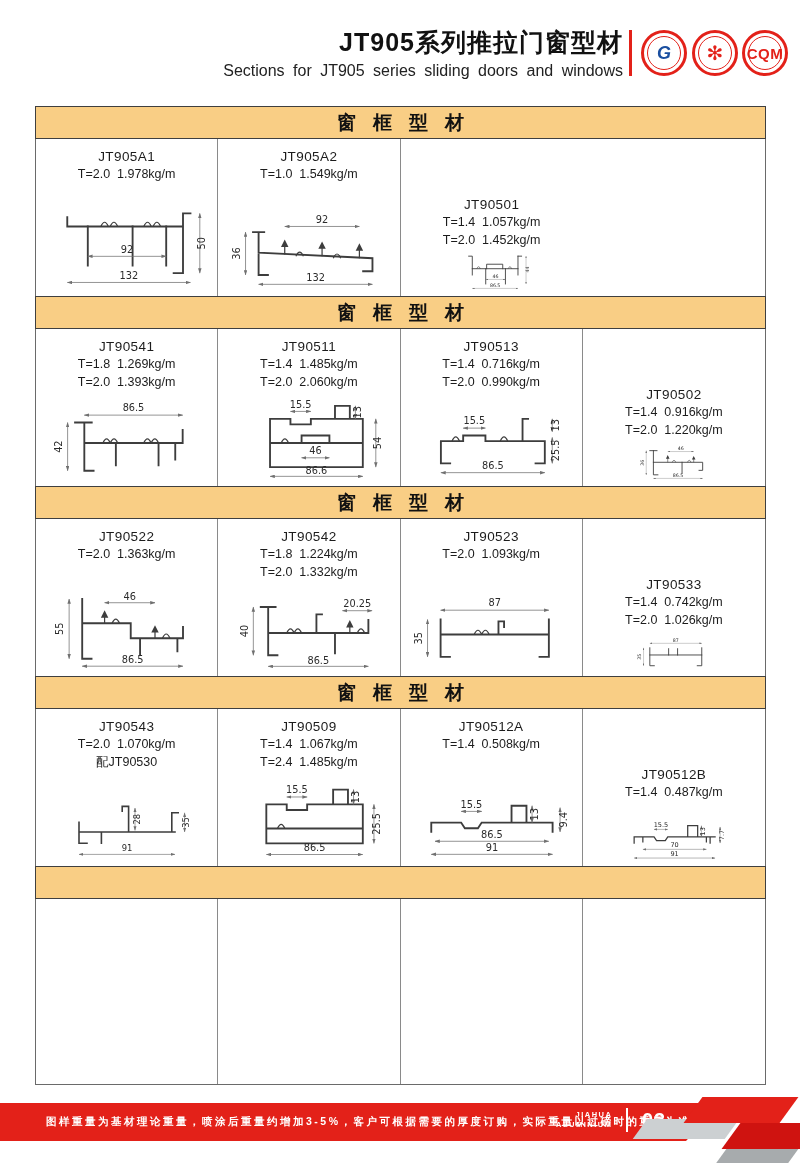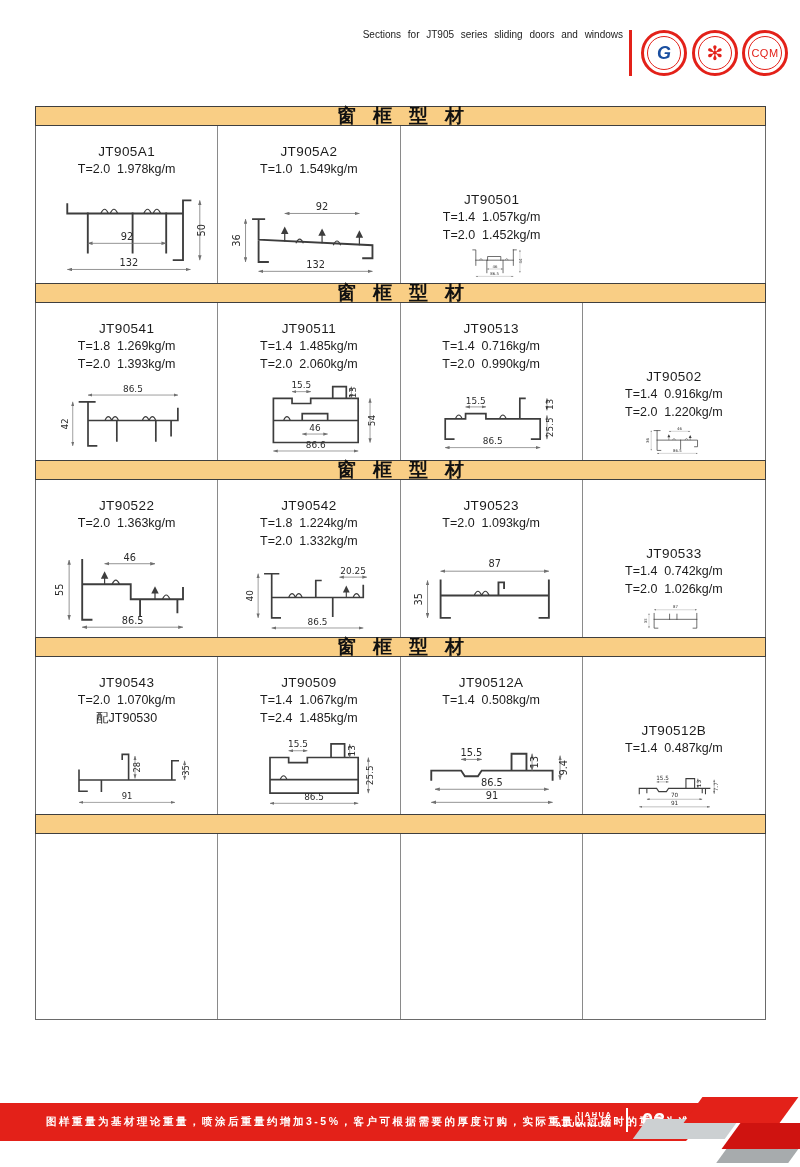--- a/index.html
+++ b/index.html
@@ -7,39 +7,39 @@
     --header-orange:#f9ce85;
   }
   html,body{margin:0;padding:0;}
   body{
     width:800px;height:1167px;position:relative;background:#fff;
     font-family:"Liberation Sans",sans-serif;color:#1c1c1c;overflow:hidden;
   }
   
   .hdr-title{position:absolute;top:26px;right:177px;text-align:right;}
   .hdr-title .t{font-size:25px;font-weight:bold;color:#111;letter-spacing:1px;}
-  .hdr-title .s{font-size:10px;color:#222;margin-top:3px;word-spacing:4px;}
+  .hdr-title .s{font-size:16px;color:#222;margin-top:3px;word-spacing:4px;}
   .hdr-divider{position:absolute;left:629px;top:30px;width:3px;height:46px;background:var(--accent-red);}
   .logo{position:absolute;top:30px;width:40px;height:40px;border-radius:50%;
     border:3px solid var(--accent-red);display:flex;align-items:center;justify-content:center;}
   .logo .inner-ring{position:absolute;inset:3px;border:1px solid var(--accent-red);border-radius:50%;}
   .logo1{left:641px;} .logo2{left:692px;} .logo3{left:742px;}
   .logo1 .g{font-size:18px;font-weight:bold;font-style:italic;color:#1a4fa0;}
   .logo2 .g{font-size:20px;color:var(--accent-red);}
-  .logo3 .g{font-size:11px;font-weight:normal;color:var(--accent-red);letter-spacing:0.5px;}
+  .logo3 .g{font-size:15px;font-weight:bold;color:var(--accent-red);letter-spacing:0.5px;}
   
   .tbl{position:absolute;left:35px;top:107px;width:731px;}
-  .sec-h{height:20px;background:var(--header-orange);border:1px solid #3f3f3f;box-sizing:border-box;
+  .sec-h{height:33px;background:var(--header-orange);border:1px solid #3f3f3f;box-sizing:border-box;
     display:flex;align-items:center;justify-content:center;
     font-size:19px;font-weight:bold;color:#111;letter-spacing:17px;padding-left:17px;margin-top:-1px;}
   .sec-b{display:grid;grid-template-columns:repeat(4,1fr);border:1px solid #6a6a6a;border-top:none;
     box-sizing:border-box;height:158px;}
   .sec-b.empty{height:186px;}
   .cell{border-right:1px solid #8a8a8a;display:flex;flex-direction:column;align-items:center;
-    padding-top:17px;overflow:hidden;box-sizing:border-box;}
+    padding-top:9px;overflow:hidden;box-sizing:border-box;}
   .cell:last-child{border-right:none;margin-top:48px;}
   .code{font-size:13.5px;letter-spacing:0.4px;line-height:1.35;}
   .spec{font-size:12.5px;line-height:1.4;white-space:pre;}
   svg.draw{margin-top:auto;margin-bottom:2px;display:block;}
   .pf{fill:none;stroke:#3d3d3d;stroke-width:2;stroke-linecap:square;}
   .pf2{fill:none;stroke:#3d3d3d;stroke-width:1.3;}
   .dim{stroke:#707070;stroke-width:0.8;marker-start:url(#ar);marker-end:url(#ar);}
   .ah{fill:#3d3d3d;}
   svg text{font-family:"DejaVu Sans",sans-serif;font-size:10.5px;fill:#2b2b2b;text-anchor:middle;}
   
@@ -62,20 +62,21 @@
 
 <svg width="0" height="0" style="position:absolute" aria-hidden="true">
   <defs>
     <marker id="ar" viewBox="0 0 6 4" markerWidth="7" markerHeight="5" refX="5.5" refY="2" orient="auto-start-reverse">
       <path d="M0,0L6,2L0,4z" fill="#707070"></path>
     </marker>
   </defs>
 </svg>
 
 <div class="hdr-title">
+  <div class="t">JT905系列推拉门窗型材</div>
   <div class="s">Sections for JT905 series sliding doors and windows</div>
 </div>
 <div class="hdr-divider"></div>
 <div class="logo logo1">
     <span class="inner-ring"></span>
     <span class="g">G</span>
   </div>
 <div class="logo logo2">
     <span class="inner-ring"></span>
     <span class="g">✻</span>

